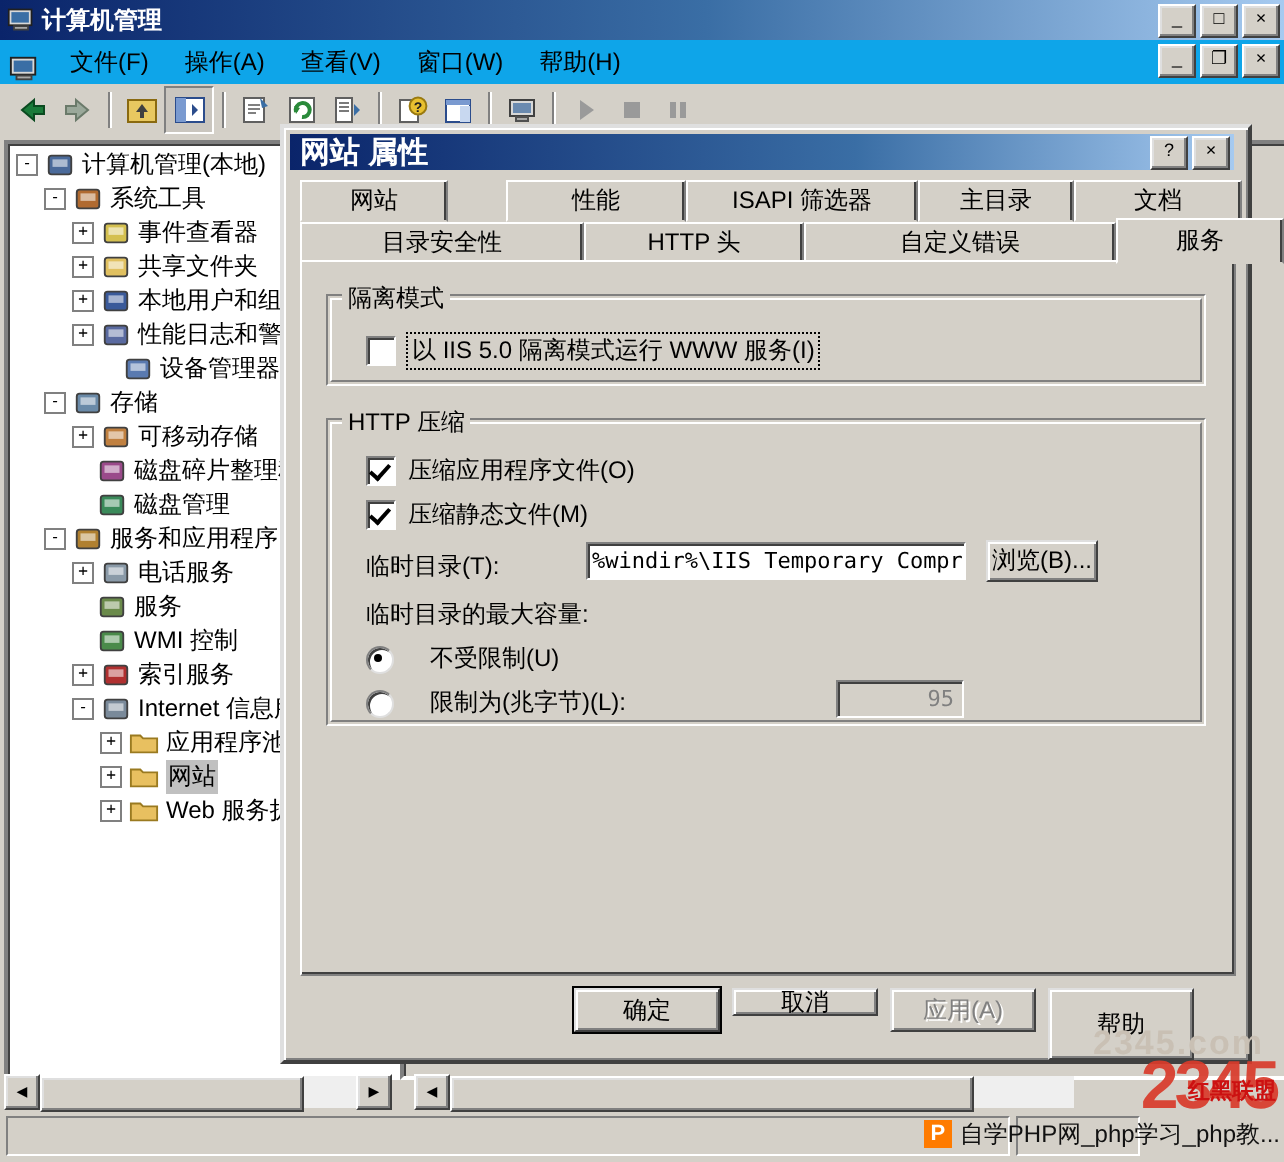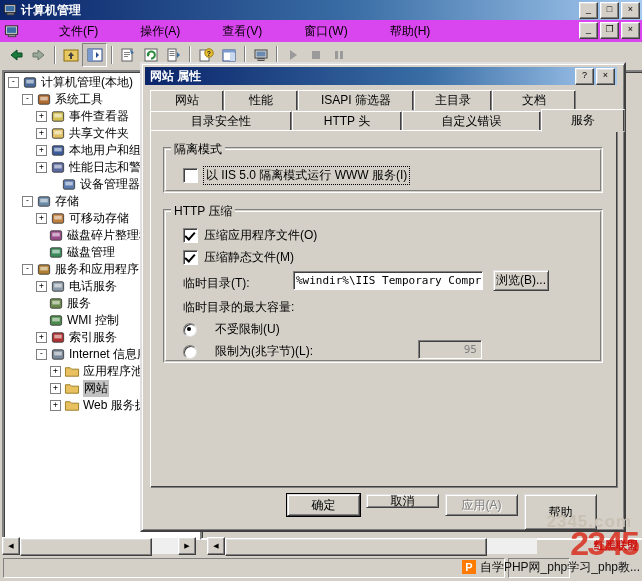--- a/index.html
+++ b/index.html
@@ -25,23 +25,22 @@
     width:17px;height:15px;background:#d4d0c8;
     border:1px solid;border-color:#fff #404040 #404040 #fff;
     box-shadow:inset -1px -1px 0 #808080, inset 1px 1px 0 #dfdfdf;
     font-size:9px;line-height:13px;text-align:center;color:#000;
     font-family:"Liberation Sans",sans-serif;
   }
 
   
   .menubar{
     position:absolute;left:0;top:20px;width:642px;height:22px;
-    background:#d946ef;display:flex;align-items:center;
+    background:#0ea5e9;display:flex;align-items:flex-end;
     border-bottom:1px solid #d4d0c8;
-    gap:24px;
   }
   .menubar .mico{width:16px;height:15px;margin:0 6px 0 4px;}
   .menubar .mi{padding:2px 9px;font-size:12px;color:#000;white-space:nowrap;}
   .mdi-btns{position:absolute;right:2px;top:2px;display:flex;gap:2px;}
 
   
   .toolbar{
     position:absolute;left:0;top:42px;width:642px;height:26px;
     background:#d4d0c8;display:flex;align-items:center;padding-left:4px;
     border-bottom:1px solid #808080;
@@ -110,21 +109,21 @@
     position:absolute;left:140px;top:62px;width:482px;height:466px;
     background:#d4d0c8;
     border:2px solid;border-color:#dfdfdf #404040 #404040 #dfdfdf;
     box-shadow:inset 1px 1px 0 #fff, inset -1px -1px 0 #808080;
   }
   .dlg-title{
     position:absolute;left:3px;top:3px;width:472px;height:18px;
     background:linear-gradient(90deg,#0a246a 0%,#3a6ea5 60%,#a6caf0 100%);
     display:flex;align-items:center;
   }
-  .dlg-title .dcap{color:#fff;font-weight:bold;font-size:12px;margin-left:5px;}
+  .dlg-title .dcap{color:#fff;font-weight:bold;font-size:15px;margin-left:5px;}
   .dlg-sys{position:absolute;right:2px;top:1px;display:flex;gap:2px;}
 
   .tabstrip{position:absolute;left:8px;top:26px;width:466px;height:42px;}
   .tabrow{position:absolute;left:0;height:21px;display:flex;}
   .tab{
     height:21px;background:#d4d0c8;
     border:1px solid;border-color:#fff #808080 #d4d0c8 #fff;
     box-shadow:inset -1px 0 0 #404040;
     display:flex;align-items:center;justify-content:center;
     font-size:12px;color:#000;box-sizing:border-box;white-space:nowrap;
@@ -544,29 +543,29 @@
       <span class="dcap">网站 属性</span>
       <div class="dlg-sys">
         <div class="sysbtn">?</div>
         <div class="sysbtn">×</div>
       </div>
     </div>
 
     <div class="tabstrip">
       <div class="tabrow" id="tabrow1" style="top:0;">
           <div class="tab" style="width: 74px;">网站</div>
-          <div class="tab" style="width: 74px;">性能</div>
+          <div class="tab" style="width: 90px; margin-left: 29px;">性能</div>
           <div class="tab" style="width: 116px;">ISAPI 筛选器</div>
           <div class="tab" style="width: 78px;">主目录</div>
           <div class="tab" style="width: 84px;">文档</div>
         </div>
       <div class="tabrow" id="tabrow2" style="top:21px;">
           <div class="tab" style="width: 142px;">目录安全性</div>
           <div class="tab" style="width: 110px;">HTTP 头</div>
-          <div class="tab" style="width: 139px;">自定义错误</div>
+          <div class="tab" style="width: 156px;">自定义错误</div>
           <div class="tab active" style="width: 84px;">服务</div>
         </div>
     </div>
 
     <div class="tabbody">
 
       <div class="group" style="left:12px;top:10px;width:440px;height:52px;">
         <div class="gframe">
             <div class="gframe2"></div>
           </div>

